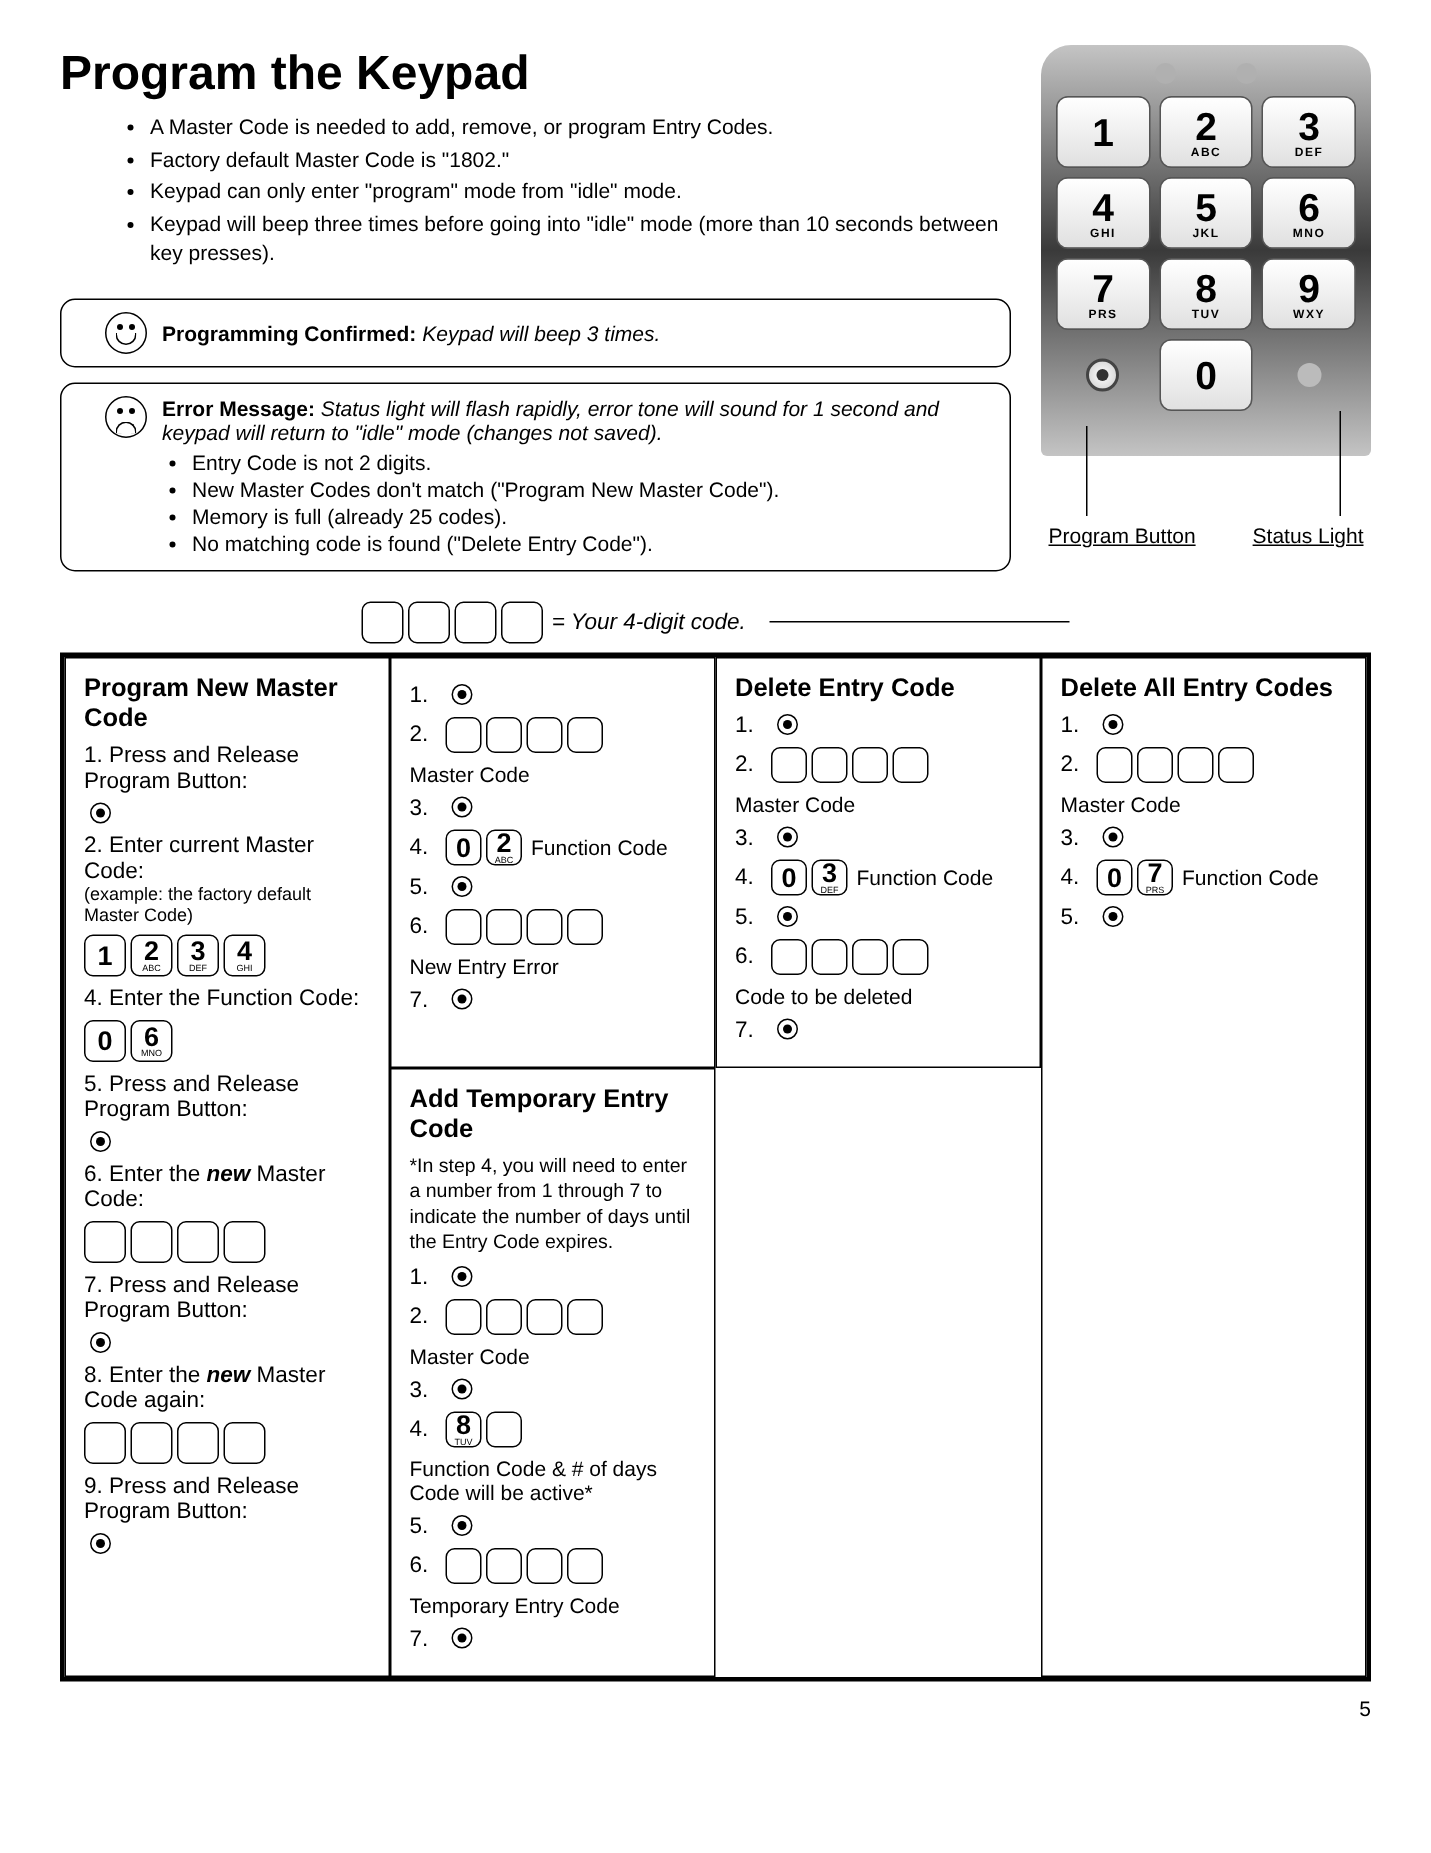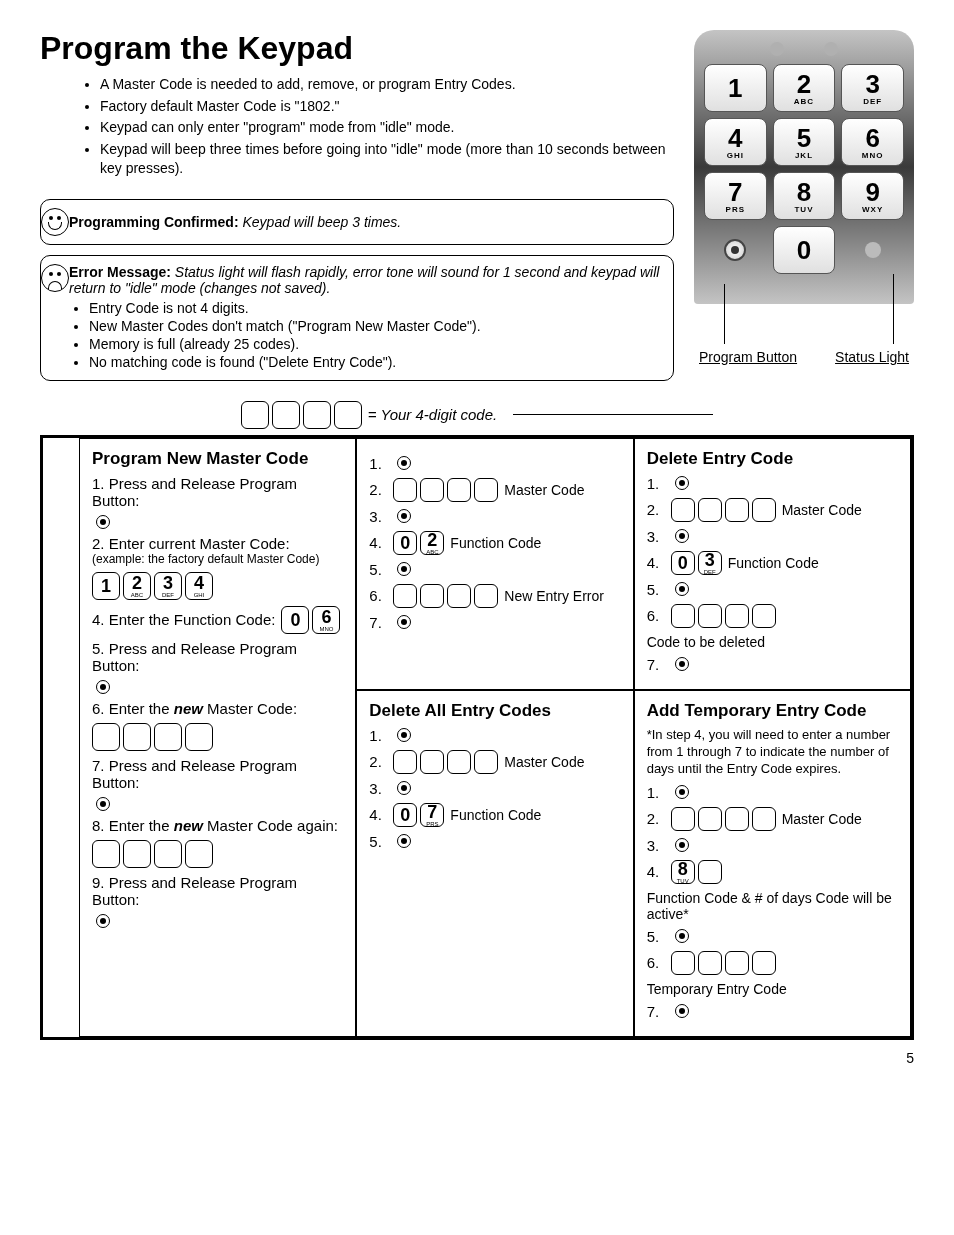--- a/index.html
+++ b/index.html
@@ -21,25 +21,25 @@
     margin: 0 0 20px 20px;
     font-size: 14px;
     line-height: 1.4;
   }
   .intro li { margin-bottom: 2px; }
   .top-row { display: flex; gap: 20px; align-items: flex-start; }
   .top-left { flex: 1; }
   .msg-box {
     border: 1.5px solid #000;
     border-radius: 10px;
-    padding: 8px 0;
+    padding: 8px 29px;
     margin: 0 0 10px 0;
     font-size: 14px;
     display: flex;
-    gap: 0;
+    gap: 10px;
     align-items: flex-start;
   }
   .msg-box.confirm { align-items: center; }
   .face {
     width: 28px; height: 28px;
     border: 1.5px solid #000;
     border-radius: 50%;
     flex-shrink: 0;
     position: relative;
   }
@@ -134,23 +134,22 @@
     border: 1.5px solid #000; border-radius: 50%;
     align-items: center; justify-content: center;
     vertical-align: middle;
     margin-left: 4px;
   }
   .pgm-btn-inline::after {
     content: ''; width: 6px; height: 6px; background: #000; border-radius: 50%;
   }
   .main-grid {
     display: grid;
-    grid-template-columns: 1fr 1fr 1fr;
+    grid-template-columns: 1fr 1fr 1fr 1fr;
     border: 3px solid #000;
-    padding-left: 36px;
   }
   .cell {
     border: 1px solid #000;
     padding: 10px 12px;
     font-size: 15px;
   }
   .cell h3 {
     font-size: 17px; font-weight: bold;
     margin: 0 0 6px 0;
   }
@@ -196,21 +195,21 @@
 
     <div class="msg-box">
       <div class="face sad">
         <div class="eye l"></div>
           <div class="eye r"></div>
           <div class="mouth"></div>
       </div>
       <div class="msg-body">
         <b>Error Message:</b> <i>Status light will flash rapidly, error tone will sound for 1 second and keypad will return to "idle" mode (changes not saved).</i>
         <ul>
-          <li>Entry Code is not 4 digits.</li>
+          <li>Entry Code is not 2 digits.</li>
           <li>New Master Codes don't match ("Program New Master Code").</li>
           <li>Memory is full (already 25 codes).</li>
           <li>No matching code is found ("Delete Entry Code").</li>
         </ul>
       </div>
     </div>
   </div>
 
   <div>
     <div class="keypad-illust">

